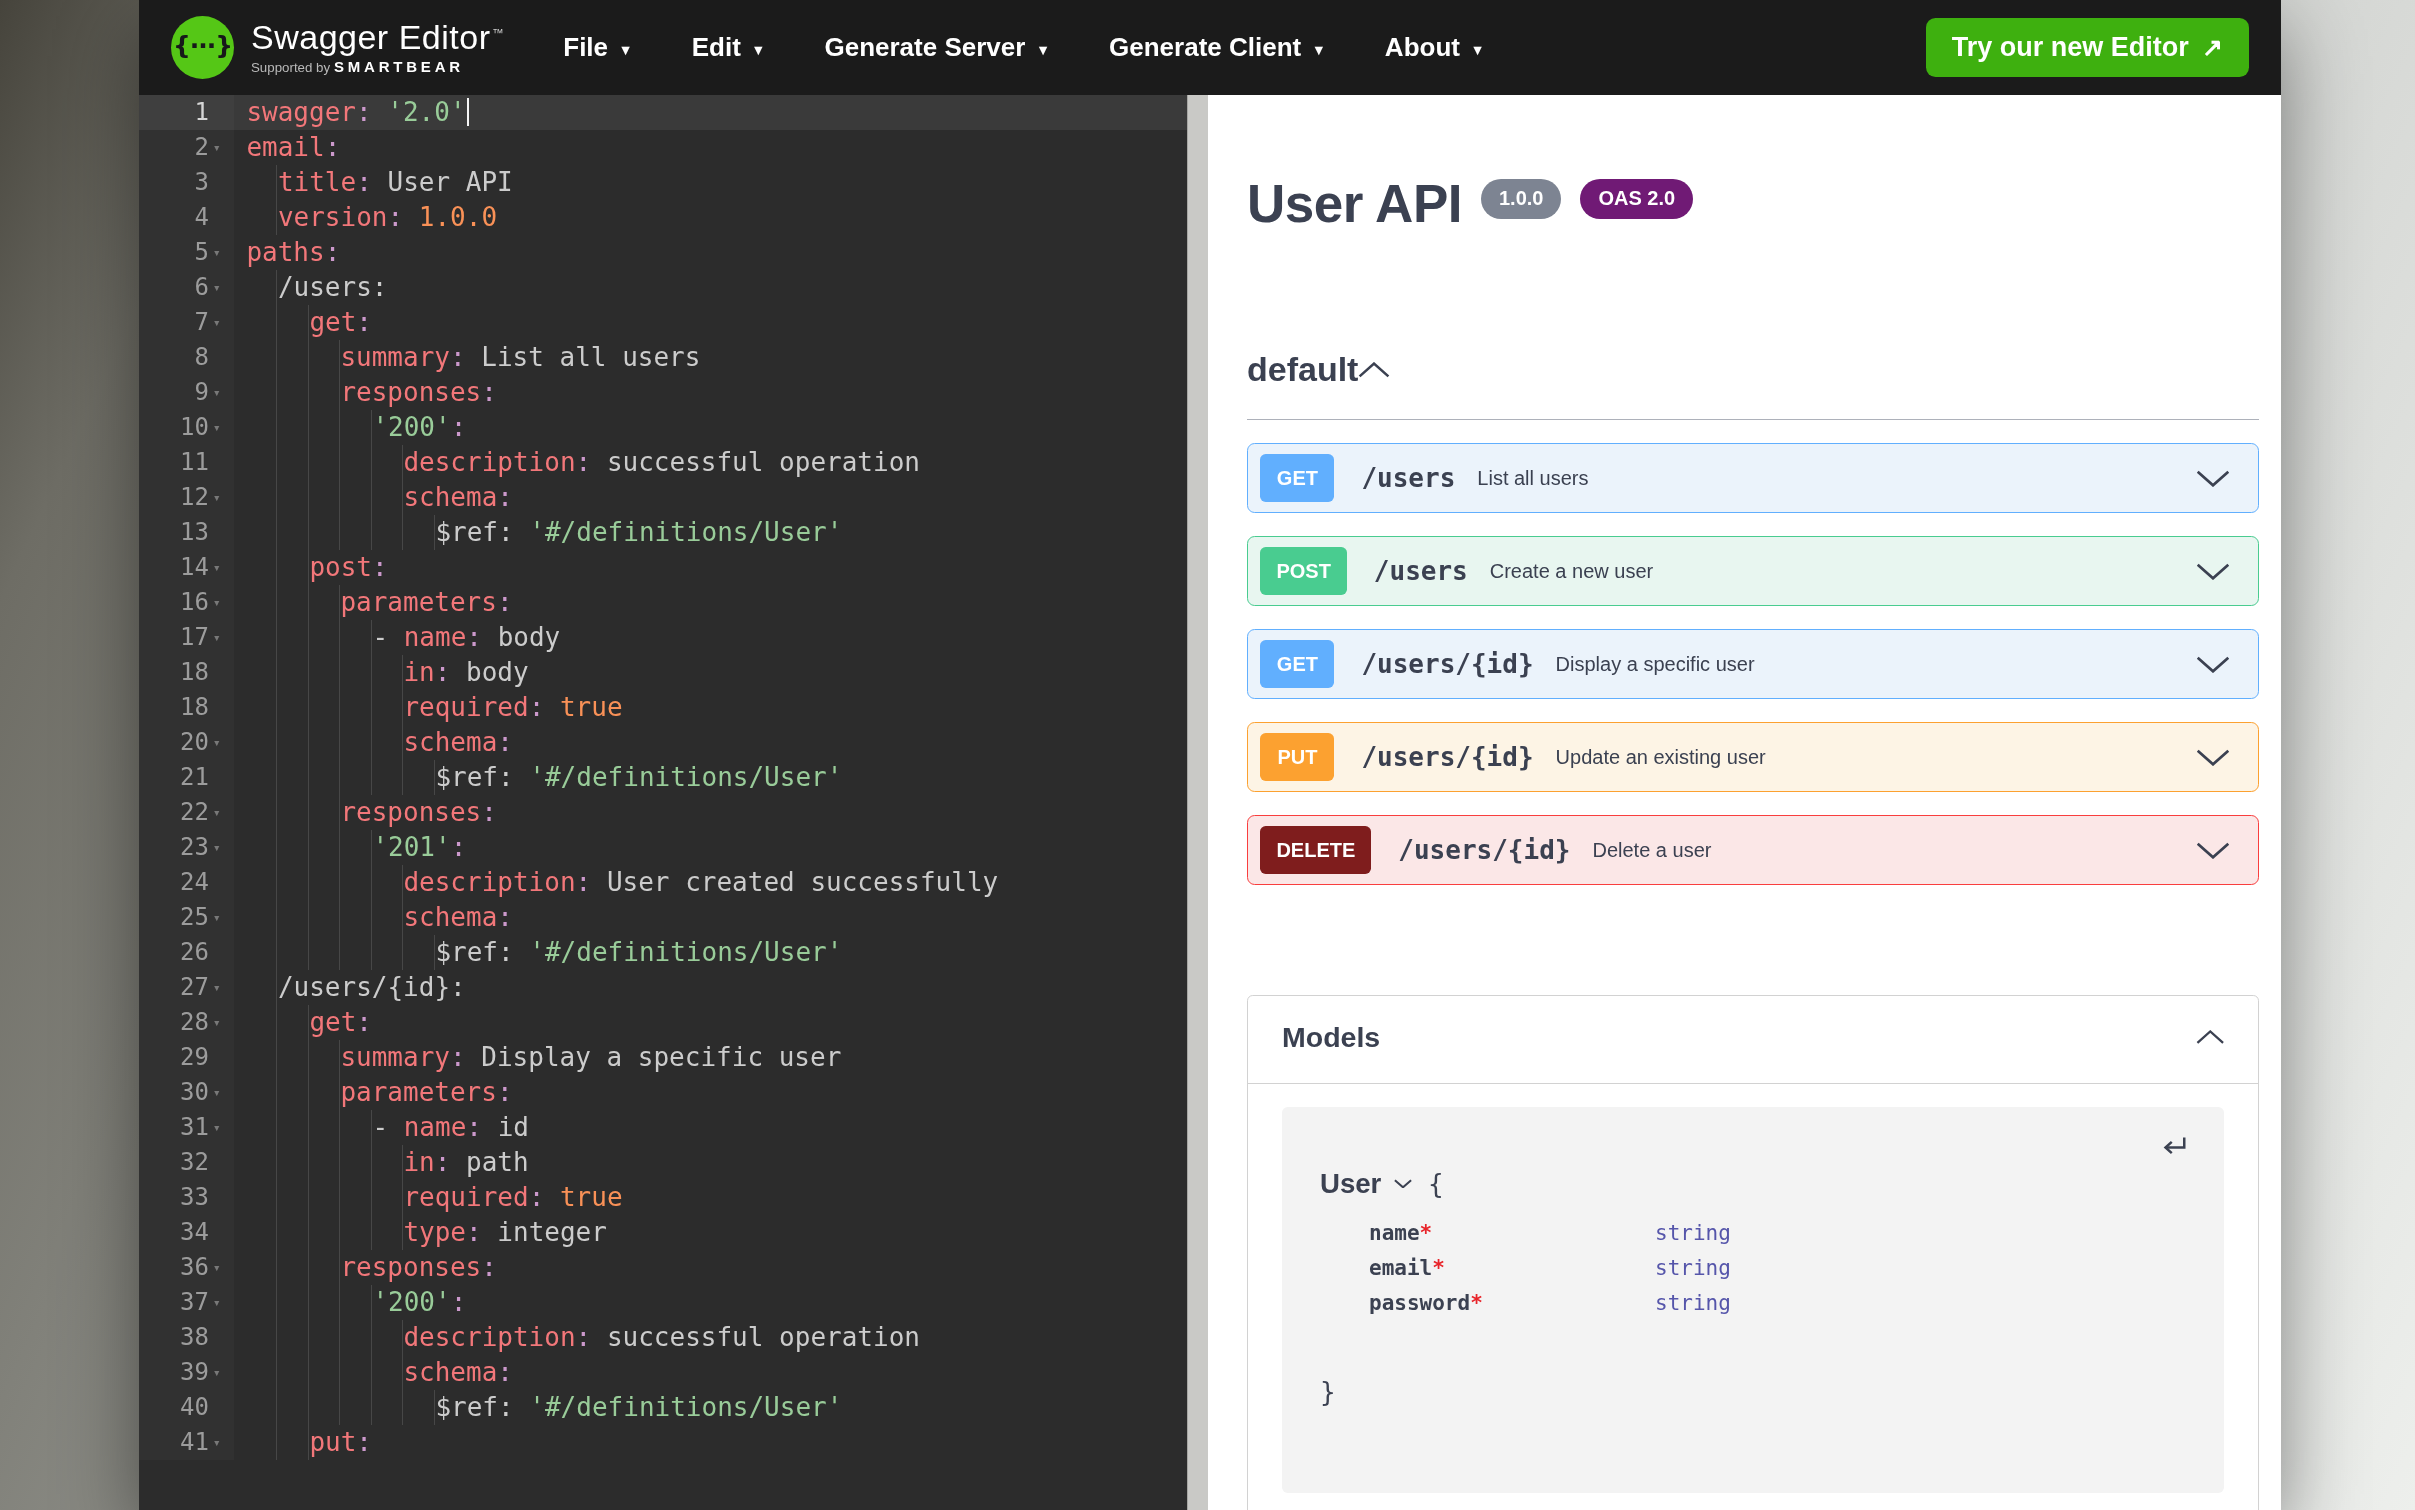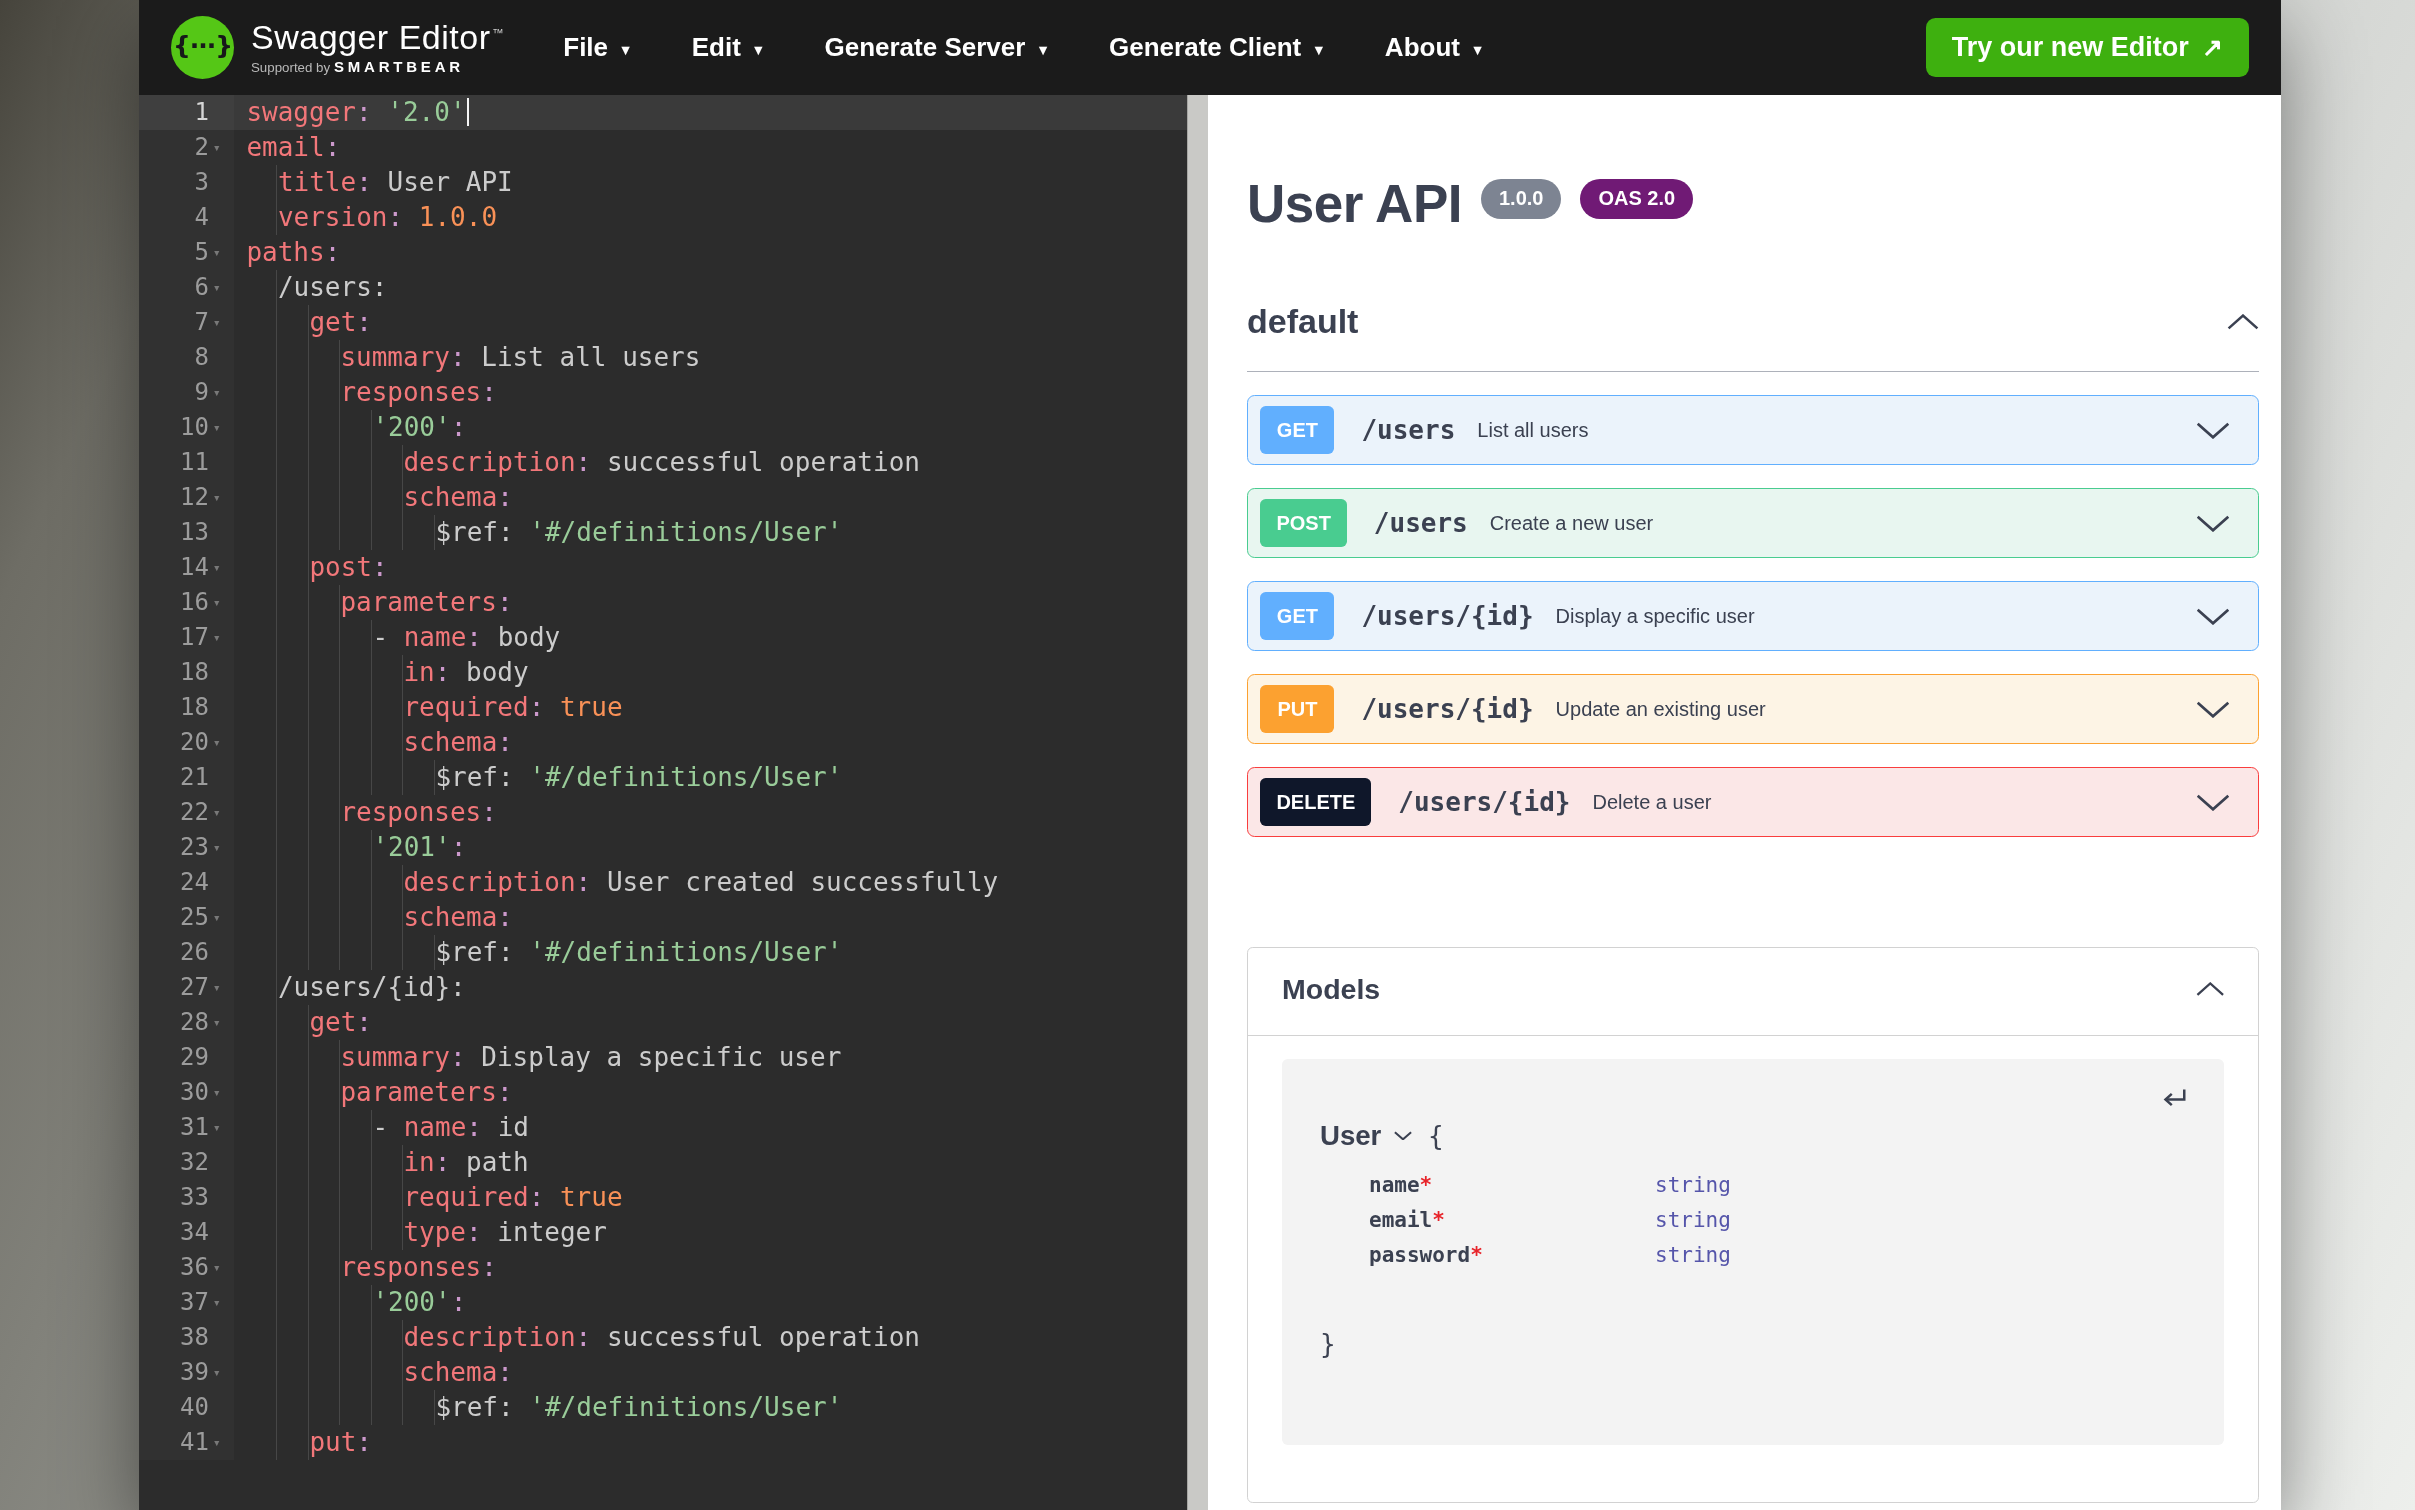--- a/index.html
+++ b/index.html
@@ -49,21 +49,21 @@
   .tk-k { color:#f2777a; } .tk-p { color:#cc99cc; } .tk-s { color:#99cc99; }
   .tk-c { color:#f99157; } .tk-t { color:#cccccc; }
   .cursor { display:inline-block; width:2.9px; height:27.6px; background:#f5f5f5; vertical-align:-4.8px; margin-left:1px; }
   
   .pane-divider { width:21px; flex:none; background:#c9c9c6; border-left:1px solid #a6a6a3; cursor:col-resize; }
   
   .preview { flex:1; background:#fff; overflow:hidden; padding:0 22px 0 39px; color:#3b4151; }
   .api-header { margin-top:82px; display:flex; align-items:flex-start; gap:19px; }
   .api-header h1 { font-size:53px; font-weight:bold; color:#3b4151; letter-spacing:-0.5px; line-height:1; }
   .pill { margin-top:1.9px; color:#fff; font-weight:bold; font-size:20px; padding:8.6px 18px; border-radius:950px; }
-  .tag-header { margin-top:72px; display:flex; align-items:center; justify-content:space-between; padding-bottom:30px; border-bottom:1px solid #adb1ba; cursor:pointer; }
+  .tag-header { margin-top:120px; display:flex; align-items:center; padding-bottom:30px; border-bottom:1px solid #adb1ba; cursor:pointer; }
   .tag-header h2 { font-size:34px; font-weight:bold; color:#3b4151; }
   .op-row { margin-top:23px; height:70px; display:flex; align-items:center; padding:0 28.5px 0 12.4px; border-radius:7.6px; border:1.5px solid; cursor:pointer; }
   .op-method { min-width:74px; text-align:center; color:#fff; font-weight:bold; font-size:20px; padding:12.4px 16px; border-radius:5.7px; }
   .op-path { margin-left:27px; font-family:"DejaVu Sans Mono",monospace; font-weight:bold; font-size:26px; color:#3b4151; }
   .op-summary { margin-left:22px; font-size:20px; color:#3b4151; }
   .op-chevron { margin-left:auto; display:flex; }
   
   .models { margin-top:110px; border:1px solid #d2d2d2; border-radius:5.7px; background:#fff; }
   .models-header { display:flex; align-items:center; justify-content:space-between; padding:25px 34px 28.5px; border-bottom:1px solid #d2d2d2; cursor:pointer; }
   .models-header h3 { font-size:28.5px; font-weight:bold; color:#3b4151; }
@@ -454,21 +454,21 @@
               <span class="op-method" style="background: rgb(252, 161, 48);">PUT</span>
               <span class="op-path">/users/{id}</span>
               <span class="op-summary">Update an existing user</span>
               <span class="op-chevron">
                 <svg width="34" height="17" viewBox="0 0 20 10" style="display:block">
      <path d="M1 1 L10 9 L19 1" fill="none" stroke="#3b4151" stroke-width="1.6"></path>
                 </svg>
               </span>
             </div>
             <div class="op-row" style="border-color: rgb(249, 62, 62); background: rgb(251, 231, 231);">
-              <span class="op-method" style="background: #0f172a;">DELETE</span>
+              <span class="op-method" style="background: #7f1d1d;">DELETE</span>
               <span class="op-path">/users/{id}</span>
               <span class="op-summary">Delete a user</span>
               <span class="op-chevron">
                 <svg width="34" height="17" viewBox="0 0 20 10" style="display:block">
      <path d="M1 1 L10 9 L19 1" fill="none" stroke="#3b4151" stroke-width="1.6"></path>
                 </svg>
               </span>
             </div>
           </div>
       </section>

